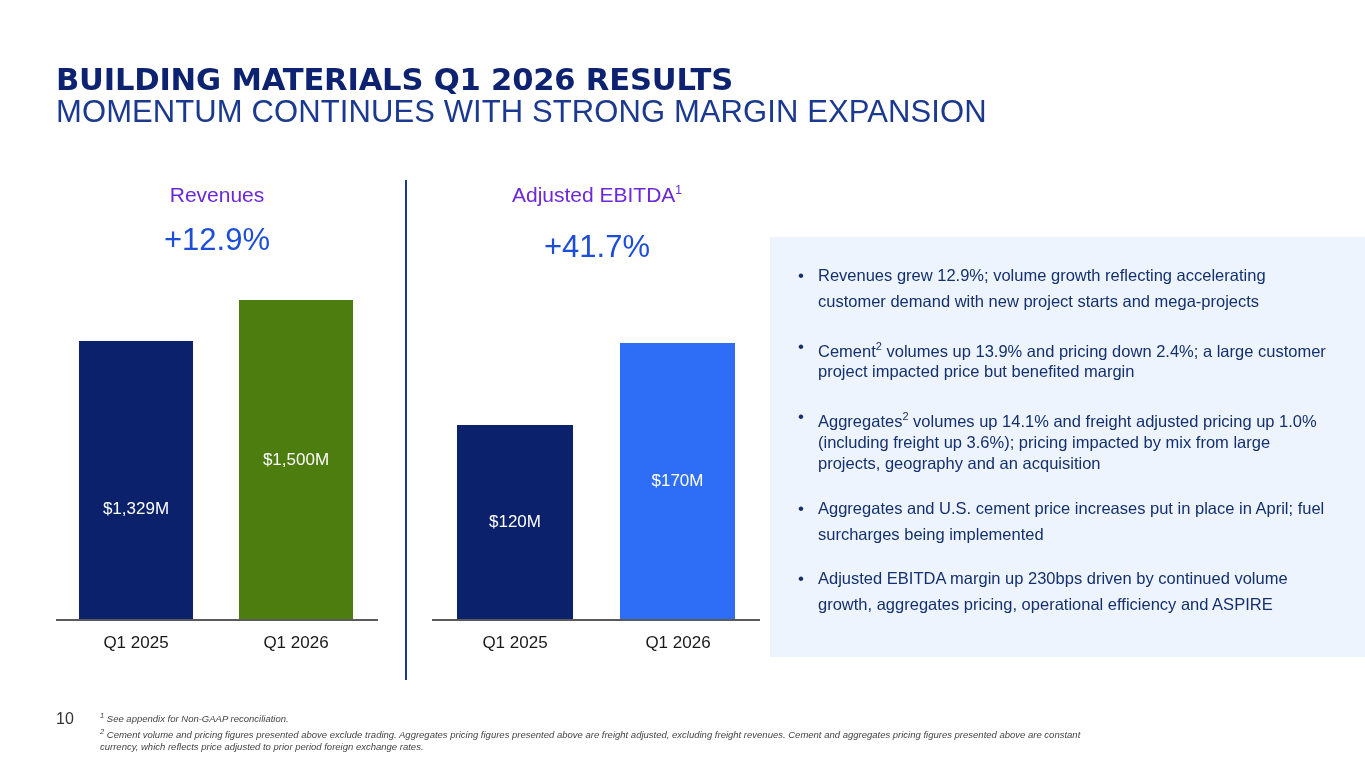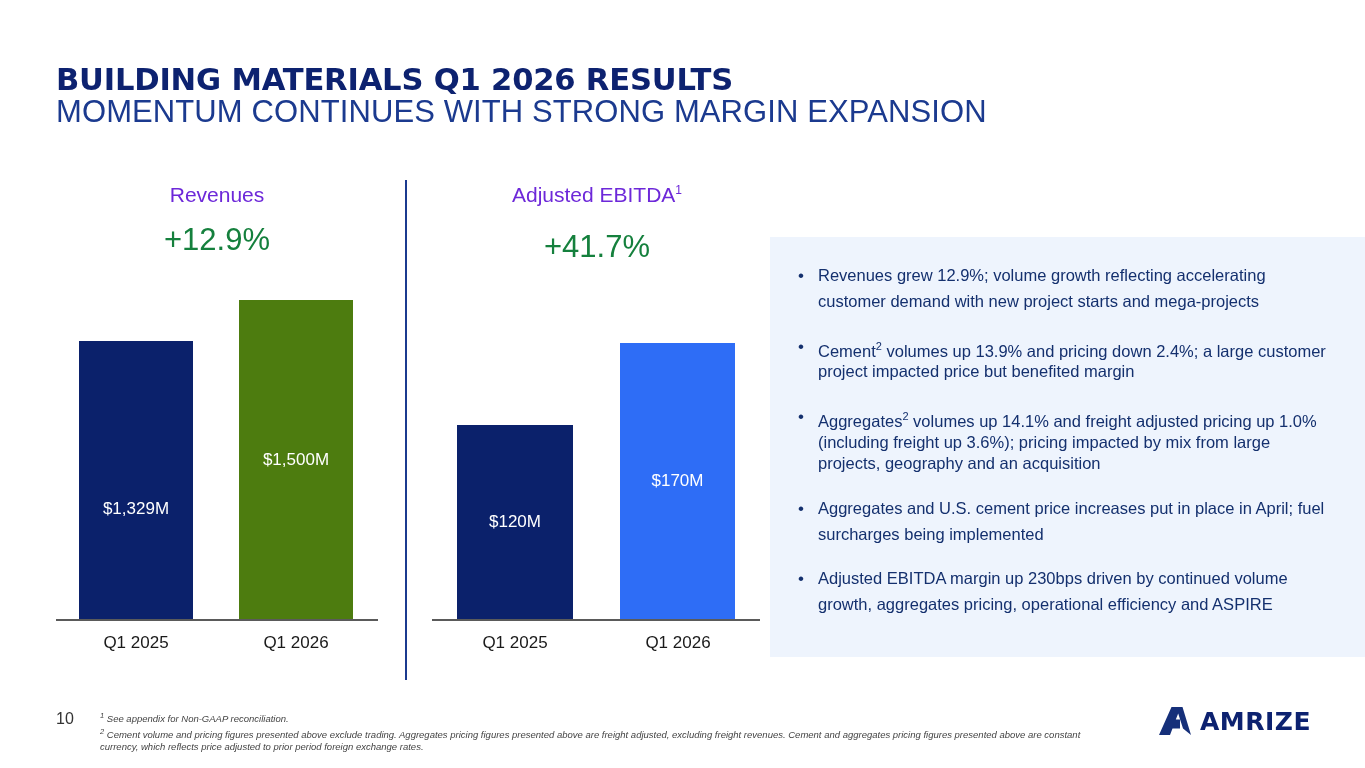--- a/index.html
+++ b/index.html
@@ -48,21 +48,21 @@
     position: absolute;
     font-size: 21px;
     color: #6d28d9;
     white-space: nowrap;
     text-align: center;
   }
   .chart-title sup { font-size: 12px; vertical-align: super; }
   .chart-delta {
     position: absolute;
     font-size: 31px;
-    color: #15803d;
+    color: #1d4ed8;
     white-space: nowrap;
     text-align: center;
   }
 
   .axis-line {
     position: absolute;
     height: 1.5px;
     background: #5a5a5a;
   }
 
@@ -242,20 +242,14 @@
 
   </div>
 
   <div class="page-num">10</div>
 
   <div class="footnotes">
     <div class="footnote-line"><sup>1</sup><span> See appendix for Non-GAAP reconciliation.</span></div>
     <div class="footnote-line"><sup>2</sup><span> Cement volume and pricing figures presented above exclude trading. Aggregates pricing figures presented above are freight adjusted, excluding freight revenues. Cement and aggregates pricing figures presented above are constant currency, which reflects price adjusted to prior period foreign exchange rates.</span></div>
   </div>
 
-  <div class="logo">
-    <svg class="logo-mark" viewBox="0 0 34 30">
-      <path d="M13.5 1 L1 29 L12 29 L14.5 22.5 L22 22.5 L22 13.5 L17.8 13.5 L20.2 7.5 L25 22.5 L33 29 L24.5 1 Z" fill="#16307a"></path>
-    </svg>
-    <span class="logo-word">AMRIZE</span>
-  </div>
 
 </div>
 
 </body></html>

